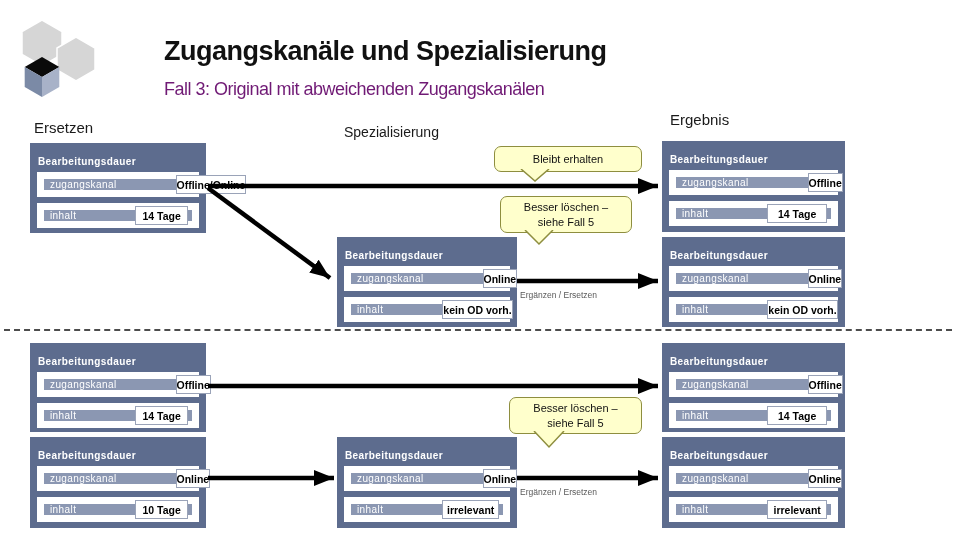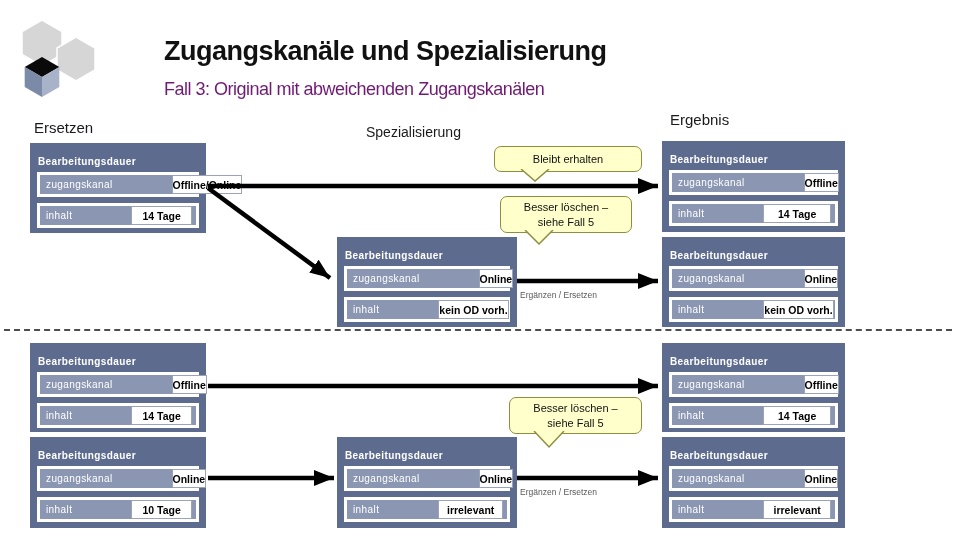--- a/index.html
+++ b/index.html
@@ -21,21 +21,21 @@
 
   .card {
     position:absolute; background:#5d6c8e; box-sizing:border-box;
     padding:12px 7px; z-index:2;
   }
   .card-header {
     font-size:10px; font-weight:bold; color:#ffffff;
     margin:1px 0 5px 1px; letter-spacing:0.4px;
   }
   .card-row {
-    background:#8b97b2; border:3px solid #ffffff; height:25px;
+    background:#8b97b2; border:7px solid #ffffff; height:25px;
     display:flex; align-items:center; justify-content:space-between;
     padding:0 4px 0 6px; margin-bottom:6px; box-sizing:border-box;gap:30px;
   }
   .row-label { font-size:10px; color:#ffffff; letter-spacing:0.4px; }
   .row-value {
     background:#ffffff; border:1px solid #9aa3b8; width:89px; height:19px;
     font-size:10.5px; font-weight:bold; color:#000;
     display:flex; align-items:center; justify-content:center;
     box-sizing:border-box; white-space:nowrap;margin-left:29px;
   }
@@ -69,21 +69,21 @@
     <polygon points="58,29 77,40 77,62 58,73 39,62 39,40" fill="#d6d6d6" stroke="#ffffff" stroke-width="1.5"></polygon>
     <polygon points="24,49 41.3,59 24,69 6.7,59" fill="#0a0a0a"></polygon>
     <polygon points="6.7,59 24,69 24,89 6.7,79" fill="#7b8aa6"></polygon>
     <polygon points="24,69 41.3,59 41.3,79 24,89" fill="#a8b2c8"></polygon>
   </svg>
 
   <div class="abs title">Zugangskanäle und Spezialisierung</div>
   <div class="abs subtitle">Fall 3: Original mit abweichenden Zugangskanälen</div>
 
   <div class="abs col-label" style="left:34px; top:119px; font-size:15px;">Ersetzen</div>
-  <div class="abs col-label" style="left:344px; top:124px; font-size:14px;margin-left:22px;">Spezialisierung</div>
+  <div class="abs col-label" style="left:344px; top:124px; font-size:14px;">Spezialisierung</div>
   <div class="abs col-label" style="left:670px; top:97px; font-size:15px;margin-top:14px;">Ergebnis</div>
 
   <div class="abs divider"></div>
 
   <div class="card" style="left:30px; top:143px; width:176px; height:90px;">
     <div class="card-header">Bearbeitungsdauer</div>
     <div class="card-row">
       <span class="row-label">zugangskanal</span>
       <span class="row-value">Offline/Online</span>
     </div>

